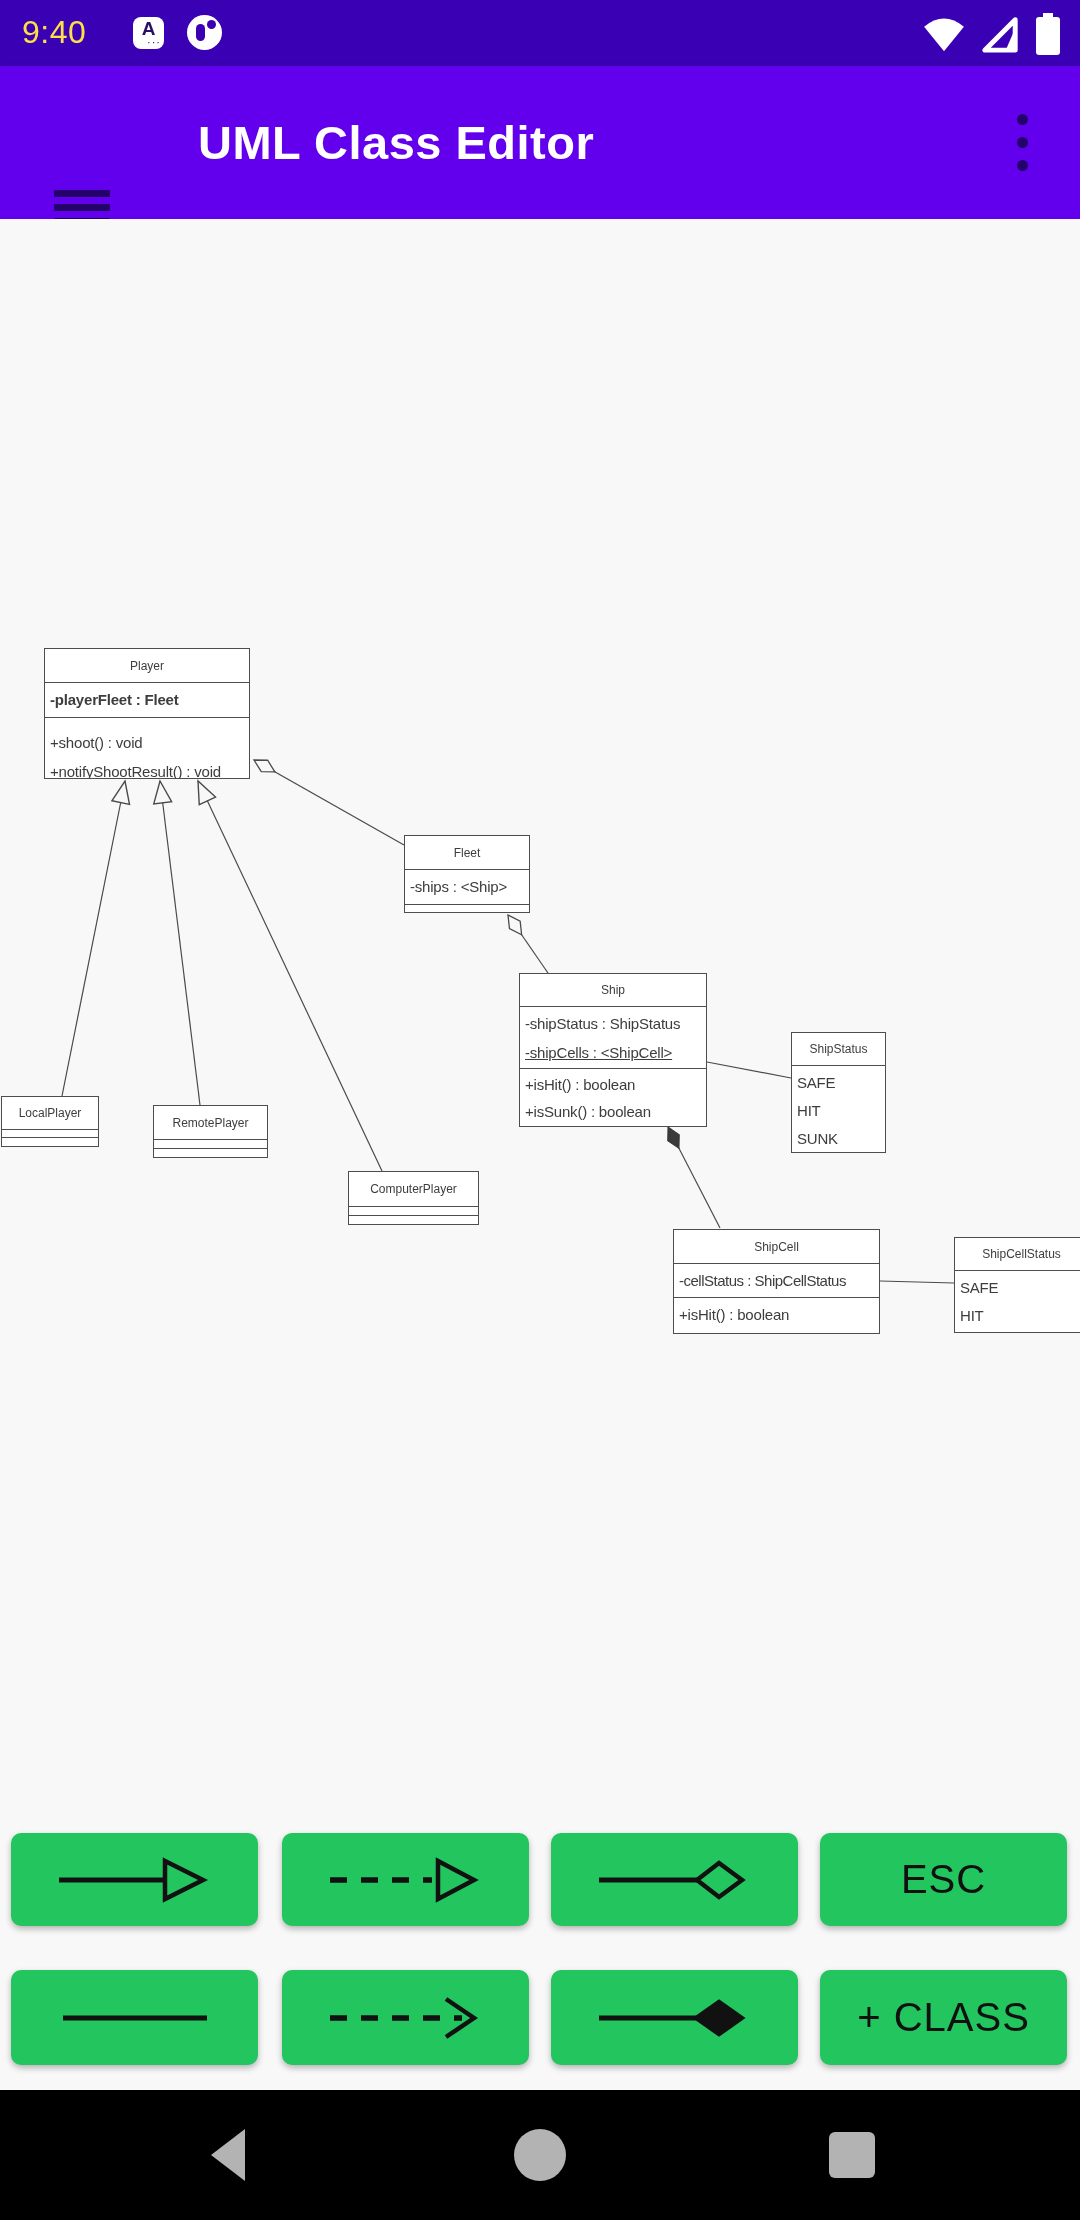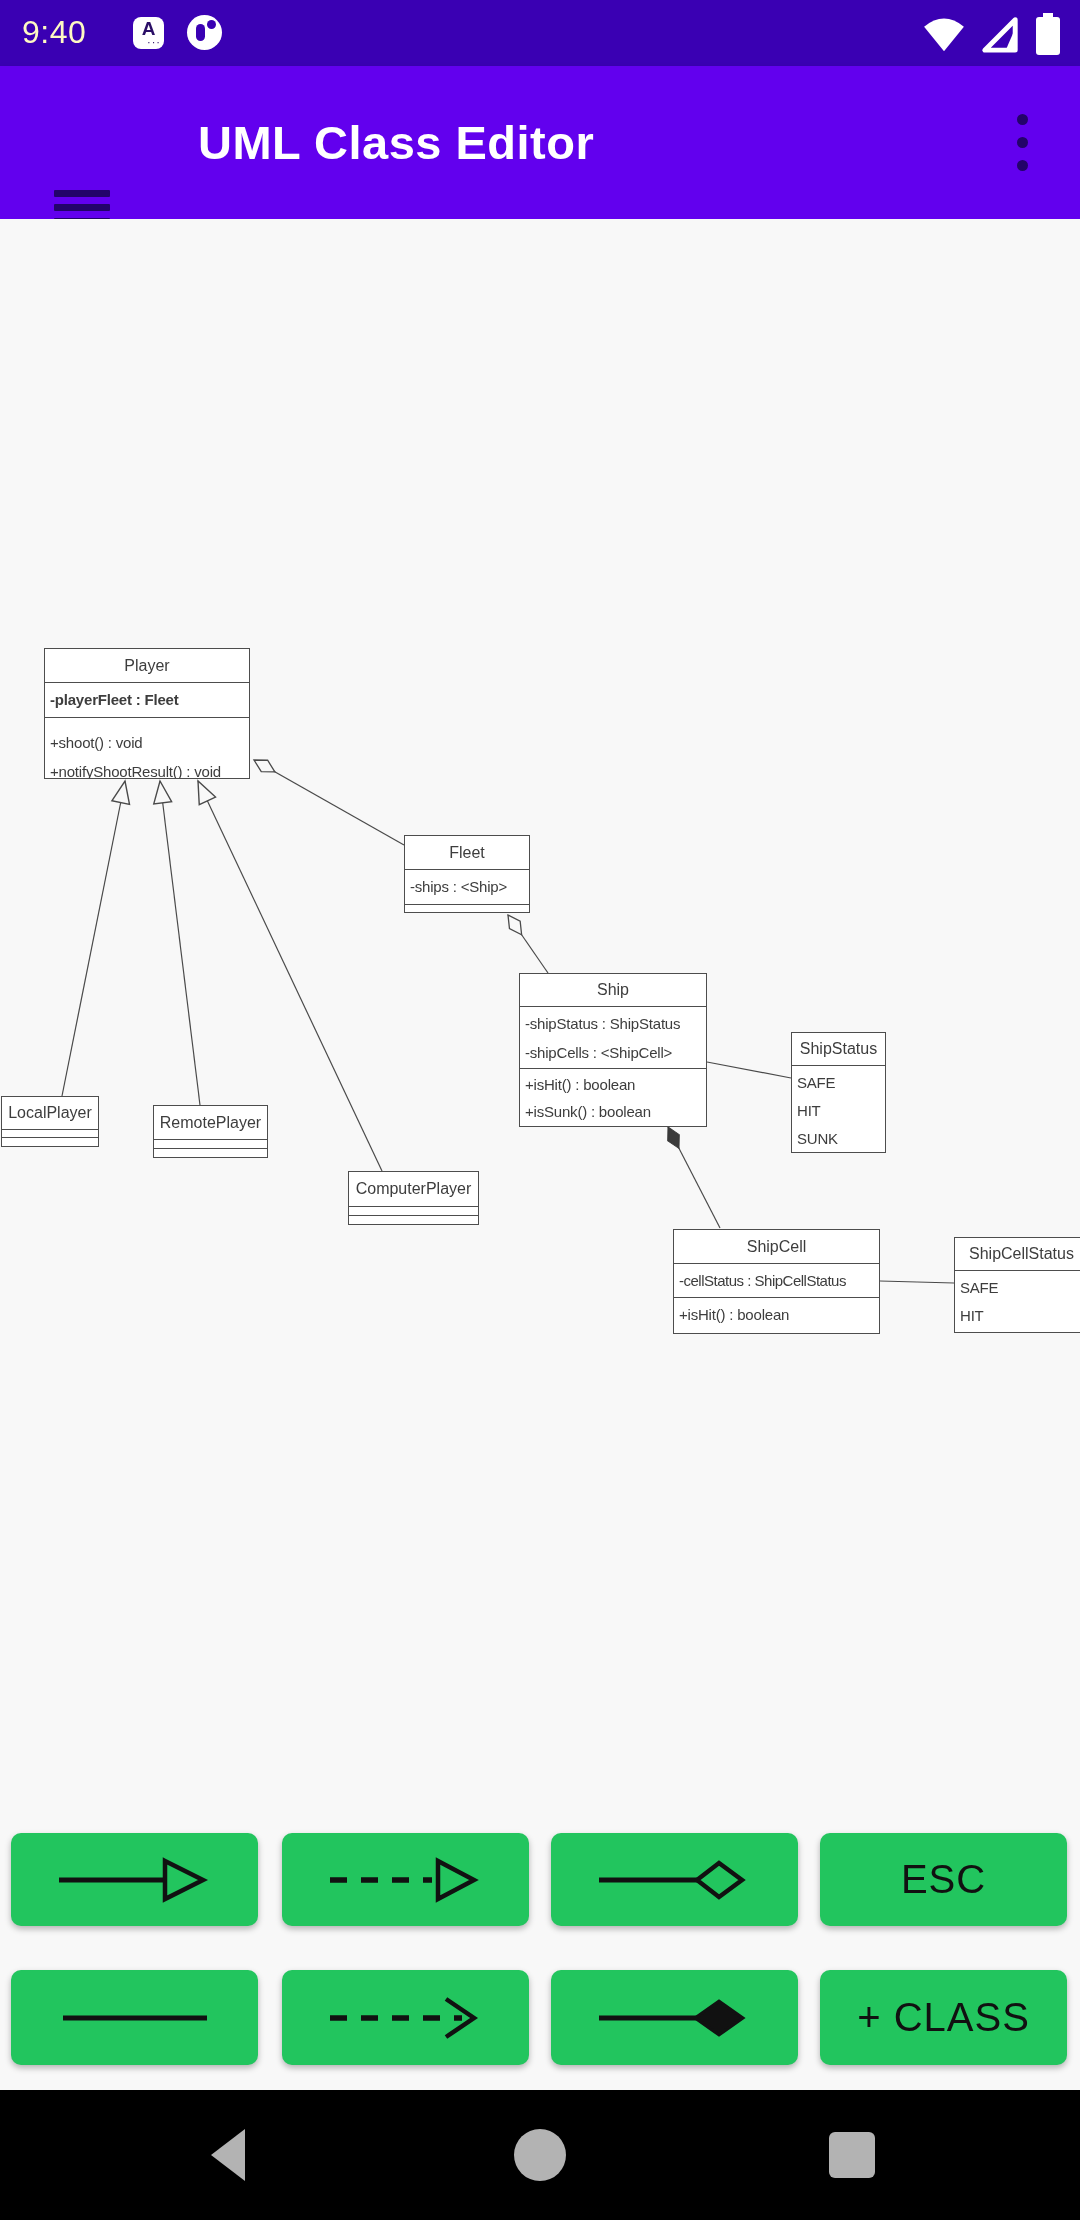--- a/index.html
+++ b/index.html
@@ -1,41 +1,41 @@
 <!DOCTYPE html>
 <html><head>
 <meta charset="utf-8">
 <style>
   html,body{margin:0;padding:0;background:#e0e0e0;font-family:"Liberation Sans",sans-serif;}
   .phone{position:relative;width:1080px;height:2220px;background:#F8F8F8;overflow:hidden;margin:0 auto;}
 
   
   .status-bar{position:absolute;left:0;top:0;width:1080px;height:66px;background:#3A00B3;}
-  .sb-time{position:absolute;left:22px;top:14px;color:#fef9c3;font-size:32px;font-weight:400;letter-spacing:.5px;}
+  .sb-time{position:absolute;left:22px;top:14px;color:#fde047;font-size:32px;font-weight:400;letter-spacing:.5px;}
   .sb-badge{position:absolute;left:133px;top:17px;width:31px;height:32px;background:#fff;border-radius:8px;}
   .sb-badge .a{position:absolute;left:0;top:1px;width:100%;text-align:center;color:#2A0E66;font-size:19px;font-weight:bold;}
   .sb-badge .dots{position:absolute;right:3px;bottom:1px;color:#2A0E66;font-size:11px;letter-spacing:1px;}
   .sb-logo{position:absolute;left:187px;top:15px;width:35px;height:35px;background:#fff;border-radius:50%;}
   .sb-logo .pill{position:absolute;left:9px;top:9px;width:9px;height:17px;background:#3A00B3;border-radius:5px;}
   .sb-logo .dot{position:absolute;right:6px;top:5px;width:9px;height:9px;background:#3A00B3;border-radius:50%;}
   .sb-right{position:absolute;right:18px;top:12px;display:flex;gap:14px;align-items:center;height:44px;}
 
   
   .app-bar{position:absolute;left:0;top:66px;width:1080px;height:153px;background:#6200EE;box-shadow:0 5px 8px rgba(0,0,0,.25);}
   .hamburger{position:absolute;left:54px;top:124px;width:56px;height:36px;cursor:pointer;}
   .hamburger span{display:block;width:56px;height:7px;background:#23036A;margin-bottom:7px;border-radius:1px;}
   .app-title{position:absolute;left:198px;top:0;height:153px;display:flex;align-items:center;color:#fff;font-size:47px;font-weight:bold;letter-spacing:.5px;}
   .overflow{position:absolute;right:52px;top:0;height:153px;display:flex;flex-direction:column;justify-content:center;gap:12px;cursor:pointer;}
   .overflow i{width:11px;height:11px;background:#23036A;border-radius:50%;}
 
   
   .canvas{position:absolute;left:0;top:219px;width:1080px;height:1871px;background:#F8F8F8;}
   .edges{position:absolute;left:0;top:0;}
   .uml-box{position:absolute;background:#fff;border:1px solid #4D4D4D;box-sizing:border-box;color:#3D3D3D;}
-  .uml-title{display:flex;align-items:center;justify-content:center;font-size:16px;box-sizing:border-box;}
+  .uml-title{display:flex;align-items:center;justify-content:center;font-size:12px;box-sizing:border-box;}
   .uml-sec{border-top:1px solid #4D4D4D;box-sizing:border-box;overflow:hidden;}
   .uml-line{font-size:15px;letter-spacing:-0.2px;padding:0 5px;white-space:nowrap;}
 
   
   .tool-btn{position:absolute;width:247px;background:#22c55e;border-radius:10px;box-shadow:0 3px 6px rgba(0,0,0,.28);display:flex;align-items:center;justify-content:center;cursor:pointer;}
   .row1{top:1833px;height:93px;}
   .row2{top:1970px;height:95px;}
   .tool-label{font-size:40px;font-weight:500;color:#111;letter-spacing:1px;}
 
   
@@ -128,21 +128,21 @@
       <div class="uml-sec" style="height:35px;">
         <div class="uml-line" style="line-height:34px;">-ships : &lt;Ship&gt;</div>
       </div>
       <div class="uml-sec" style="height:8px;"></div>
     </div>
 
     <div class="uml-box" style="left:519px;top:754px;width:188px;">
       <div class="uml-title" style="height:32px;">Ship</div>
       <div class="uml-sec" style="height:62px;padding-top:2px;">
         <div class="uml-line" style="line-height:29px;">-shipStatus : ShipStatus</div>
-        <div class="uml-line" style="line-height:29px;">-shipCells : &lt;ShipCell&gt;</div>
+        <div class="uml-line" style="line-height:29px;text-decoration:underline;">-shipCells : &lt;ShipCell&gt;</div>
       </div>
       <div class="uml-sec" style="height:58px;padding-top:2px;">
         <div class="uml-line" style="line-height:27px;">+isHit() : boolean</div>
         <div class="uml-line" style="line-height:27px;">+isSunk() : boolean</div>
       </div>
     </div>
 
     <div class="uml-box" style="left:791px;top:813px;width:95px;">
       <div class="uml-title" style="height:32px;">ShipStatus</div>
       <div class="uml-sec" style="height:87px;padding-top:3px;">

